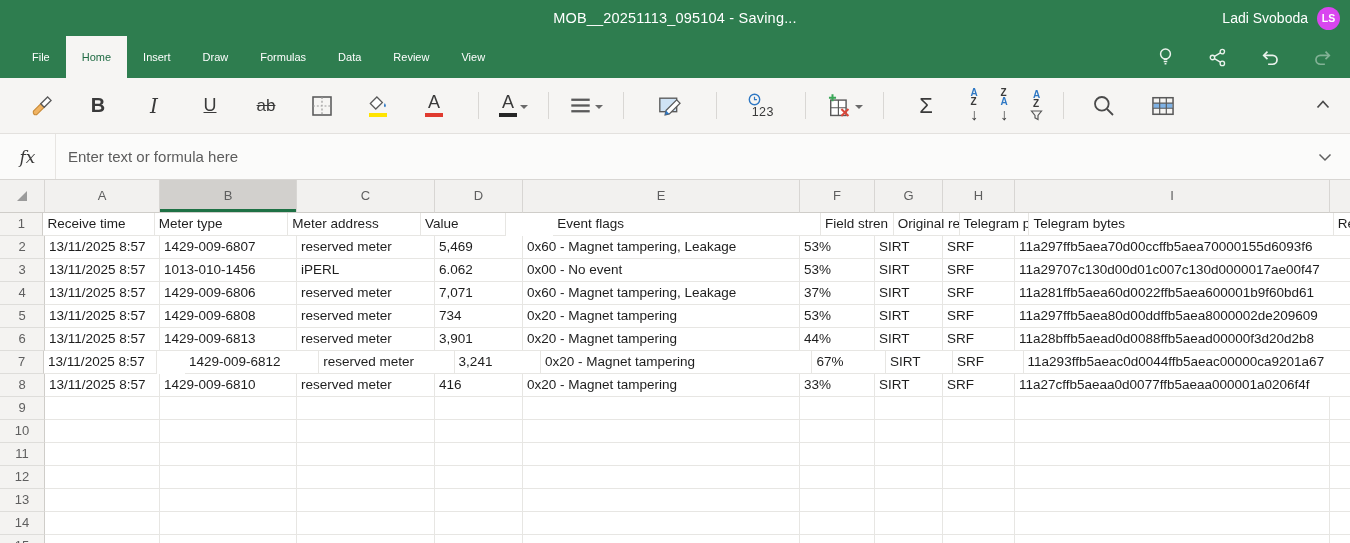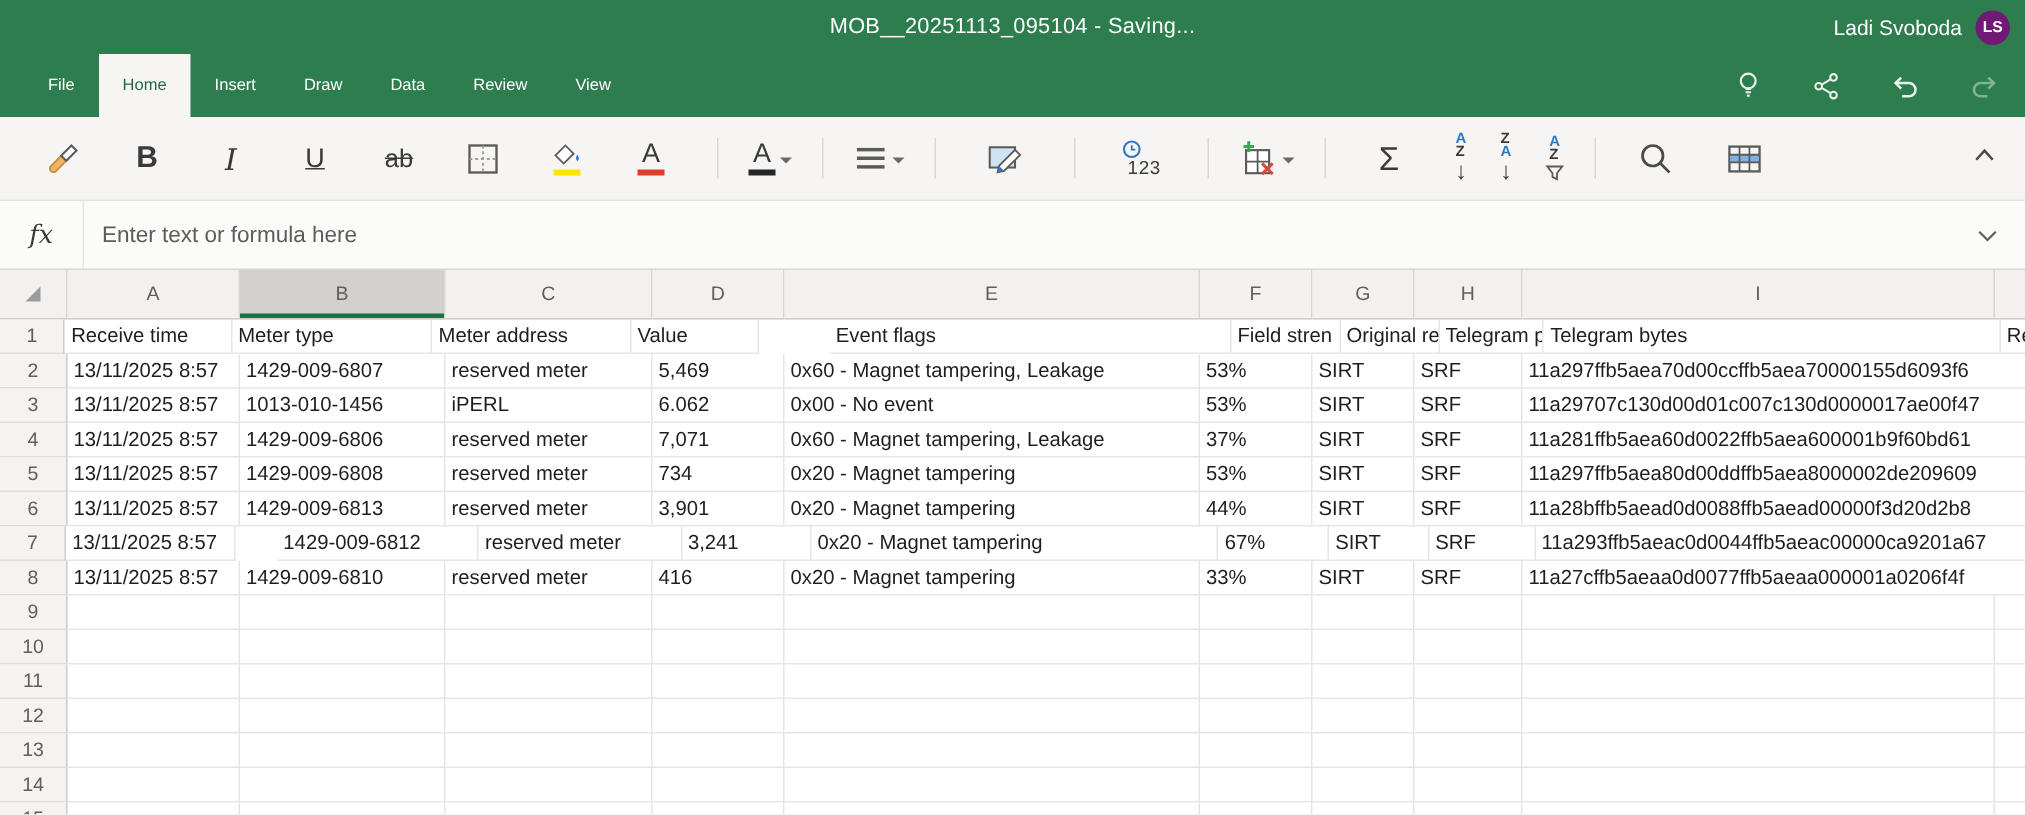--- a/index.html
+++ b/index.html
@@ -11,21 +11,21 @@
   }
   
   .titlebar { position:relative; height:36px; background:#2e7d4f; display:flex; align-items:center; }
   .titlebar .title {
     position:absolute; left:0; right:0; text-align:center;
     color:#fff; font-size:14.5px; letter-spacing:.2px;
   }
   .titlebar .user { margin-left:auto; z-index:1; display:flex; align-items:center; gap:9px; padding-right:10px; }
   .titlebar .username { color:#fff; font-size:14px; }
   .avatar {
-    width:23px; height:23px; border-radius:50%; background:#701a75;
+    width:23px; height:23px; border-radius:50%; background:#d946ef;
     color:#fff; font-size:10.5px; font-weight:bold;
     display:flex; align-items:center; justify-content:center;
   }
   
   .tabrow { height:42px; background:#2e7d4f; display:flex; align-items:stretch; padding-left:16px; }
   .tab { display:flex; align-items:center; padding:0 16px; color:#fff; font-size:11px; cursor:default; }
   .tab.active { background:#f6f5f3; color:#1f6b43; }
   .tabicons { margin-left:auto; display:flex; align-items:center; gap:31px; padding-right:16px; }
   .tabicons svg { display:block; }
   
@@ -85,20 +85,21 @@
       <span class="avatar">LS</span>
     </div>
   </div>
 
   <div class="tabrow">
     <div style="display:flex;align-items:stretch;">
         <div class="tab">File</div>
         <div class="tab active">Home</div>
         <div class="tab">Insert</div>
         <div class="tab">Draw</div>
+        <div class="tab">Formulas</div>
         <div class="tab">Data</div>
         <div class="tab">Review</div>
         <div class="tab">View</div>
       </div>
     <div class="tabicons">
       <span>
         <svg width="21" height="22" viewBox="0 0 20 21">
             <circle cx="10" cy="7.6" r="4.7" fill="none" stroke="#eaf2ec" stroke-width="1.4"></circle>
             <path d="M8.3 12.6 h3.4 M8.3 14.8 h3.4 M9.1 17 h1.8" stroke="#eaf2ec" stroke-width="1.4" fill="none"></path>
           </svg>

